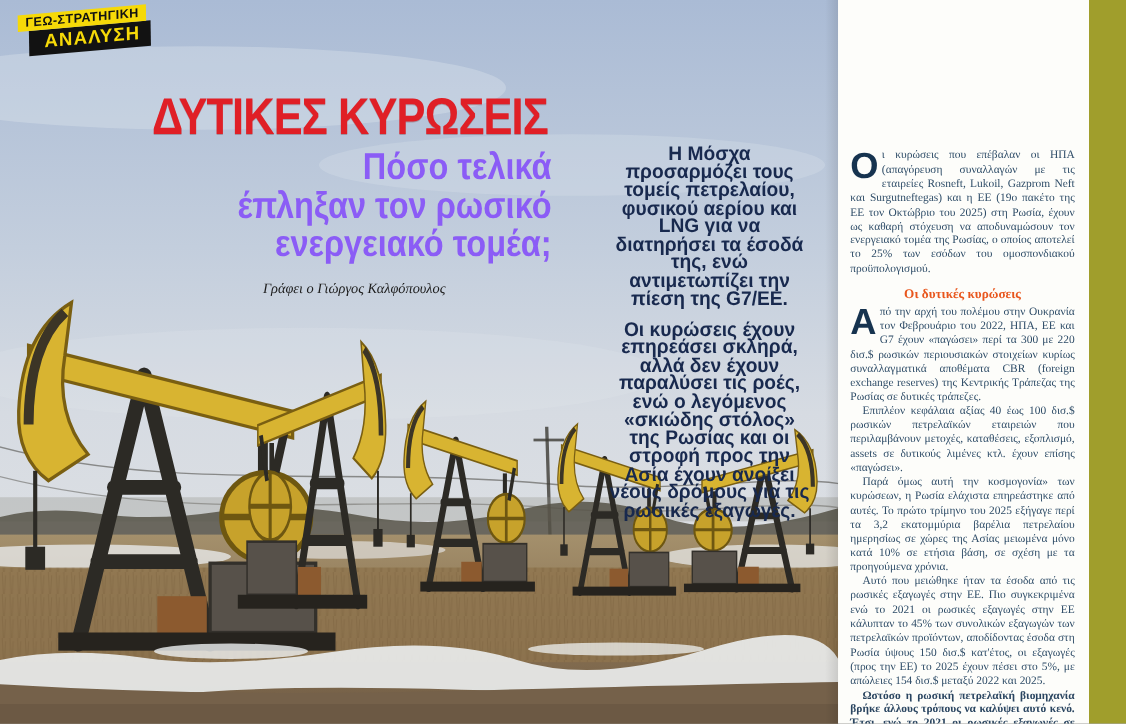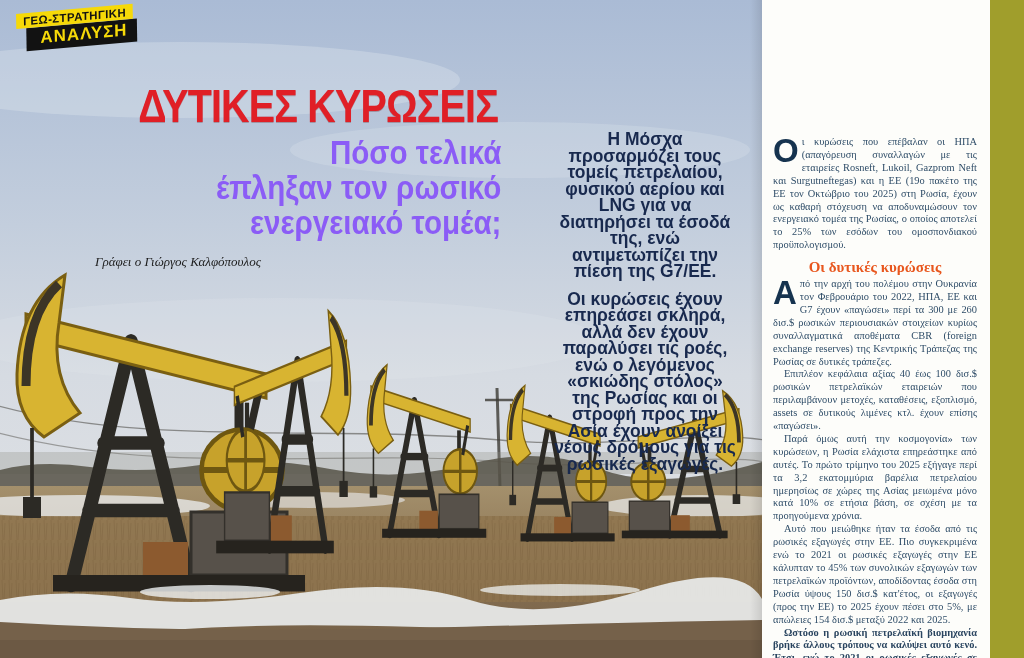--- a/index.html
+++ b/index.html
@@ -18,38 +18,38 @@
     font-size:11.5px;letter-spacing:.4px;padding:2px 7px 1px 7px;}
   .badge .l2{display:block;background:#121212;color:#f6d908;font-weight:bold;
     font-size:17px;letter-spacing:1px;padding:1px 10px 2px 14px;margin-top:-1px;margin-left:10px;width:max-content;}
   
   .head-block{position:absolute;left:62px;top:82px;width:470px;text-align:right;}
   .main-title{color:#e01f26;font-weight:bold;font-size:47px;line-height:1;
     display:inline-block;transform:scaleX(.84);transform-origin:center;letter-spacing:-1px;
     text-shadow:0 1px 0 rgba(90,0,0,.25);white-space:nowrap;}
   .sub-title{margin-top:6px;color:#8b5cf6;font-weight:bold;font-size:34px;line-height:35px;}
   .sub-title div{display:block;transform:scaleX(.87);transform-origin:center;white-space:nowrap;}
-  .byline{position:absolute;left:95px;top:254px;width:310px;text-align:left;
+  .byline{position:absolute;left:95px;top:254px;width:310px;text-align:right;
     font-family:"Liberation Serif",serif;font-style:italic;font-size:13px;color:#1c1c1c;}
   
   .standfirst{position:absolute;left:551px;top:131px;width:188px;text-align:center;
     color:#18294e;font-weight:bold;font-size:18px;line-height:16.5px;}
   .standfirst p{margin:0 0 11px 0;transform:scaleX(.97);transform-origin:center;}
   
   .right-page{position:absolute;left:762px;top:0;width:228px;height:658px;background:#fdfdfa;
     box-sizing:border-box;padding:136px 13px 0 11px;}
   .art{font-family:"Liberation Serif",serif;color:#2f4d68;font-size:10.4px;line-height:12.9px;
     text-align:justify;}
   .art p{margin:0;text-indent:11px;}
   .art p.nofirst{text-indent:0;}
   .art p.b{font-weight:bold;color:#2a4560;}
   .dropcap{float:left;font-family:"Liberation Sans",sans-serif;font-weight:bold;
     font-size:33px;line-height:26px;color:#16334f;padding:2px 3px 0 0;}
   .sec-head{font-family:"Liberation Serif",serif;font-weight:bold;color:#e8561d;
-    font-size:15px;text-align:center;margin:9px 0 4px 0;}
+    font-size:12px;text-align:center;margin:9px 0 4px 0;}
   
   .olive-bar{position:absolute;left:990px;top:0;width:34px;height:658px;background:#a09e2c;}
 </style>
 </head>
 <body>
 
 <div class="spread">
 
   <div class="photo">
     <svg viewBox="0 0 762 658" preserveAspectRatio="none" aria-hidden="true">
@@ -139,21 +139,21 @@
 
   <div class="standfirst">
     <p>Η Μόσχα προσαρμόζει τους τομείς πετρελαίου, φυσικού αερίου και LNG για να διατηρήσει τα έσοδά της, ενώ αντιμετωπίζει την πίεση της G7/ΕΕ.</p>
     <p>Οι κυρώσεις έχουν επηρεάσει σκληρά, αλλά δεν έχουν παραλύσει τις ροές, ενώ ο λεγόμενος «σκιώδης στόλος» της Ρωσίας και οι στροφή προς την Ασία έχουν ανοίξει νέους δρόμους για τις ρωσικές εξαγωγές.</p>
   </div>
 
   <div class="right-page">
     <div class="art">
       <p class="nofirst"><span class="dropcap">Ο</span><span>ι κυρώσεις που επέβαλαν οι ΗΠΑ (απαγόρευση συναλλαγών με τις εταιρείες Rosneft, Lukoil, Gazprom Neft και Surgutneftegas) και η ΕΕ (19ο πακέτο της ΕΕ τον Οκτώβριο του 2025) στη Ρωσία, έχουν ως καθαρή στόχευση να αποδυναμώσουν τον ενεργειακό τομέα της Ρωσίας, ο οποίος αποτελεί το 25% των εσόδων του ομοσπονδιακού προϋπολογισμού.</span></p>
       <div class="sec-head">Οι δυτικές κυρώσεις</div>
-      <p class="nofirst"><span class="dropcap">Α</span><span>πό την αρχή του πολέμου στην Ουκρανία τον Φεβρουάριο του 2022, ΗΠΑ, ΕΕ και G7 έχουν «παγώσει» περί τα 300 με 260 δισ.$ ρωσικών περιουσιακών στοιχείων κυρίως συναλλαγματικά αποθέματα CBR (foreign exchange reserves) της Κεντρικής Τράπεζας της Ρωσίας σε δυτικές τράπεζες.</span></p>
+      <p class="nofirst"><span class="dropcap">Α</span><span>πό την αρχή του πολέμου στην Ουκρανία τον Φεβρουάριο του 2022, ΗΠΑ, ΕΕ και G7 έχουν «παγώσει» περί τα 300 με 220 δισ.$ ρωσικών περιουσιακών στοιχείων κυρίως συναλλαγματικά αποθέματα CBR (foreign exchange reserves) της Κεντρικής Τράπεζας της Ρωσίας σε δυτικές τράπεζες.</span></p>
       <p>Επιπλέον κεφάλαια αξίας 40 έως 100 δισ.$ ρωσικών πετρελαϊκών εταιρειών που περιλαμβάνουν μετοχές, καταθέσεις, εξοπλισμό, assets σε δυτικούς λιμένες κτλ. έχουν επίσης «παγώσει».</p>
       <p>Παρά όμως αυτή την κοσμογονία» των κυρώσεων, η Ρωσία ελάχιστα επηρεάστηκε από αυτές. Το πρώτο τρίμηνο του 2025 εξήγαγε περί τα 3,2 εκατομμύρια βαρέλια πετρελαίου ημερησίως σε χώρες της Ασίας μειωμένα μόνο κατά 10% σε ετήσια βάση, σε σχέση με τα προηγούμενα χρόνια.</p>
       <p>Αυτό που μειώθηκε ήταν τα έσοδα από τις ρωσικές εξαγωγές στην ΕΕ. Πιο συγκεκριμένα ενώ το 2021 οι ρωσικές εξαγωγές στην ΕΕ κάλυπταν το 45% των συνολικών εξαγωγών των πετρελαϊκών προϊόντων, αποδίδοντας έσοδα στη Ρωσία ύψους 150 δισ.$ κατ'έτος, οι εξαγωγές (προς την ΕΕ) το 2025 έχουν πέσει στο 5%, με απώλειες 154 δισ.$ μεταξύ 2022 και 2025.</p>
       <p class="b">Ωστόσο η ρωσική πετρελαϊκή βιομηχανία βρήκε άλλους τρόπους να καλύψει αυτό κενό. Έτσι, ενώ το 2021 οι ρωσικές εξαγωγές σε πετρέλαιο και υποπροϊόντα αυτού έφταναν τα 7,5 εκατομμύρια βαρέλια την ημέρα (bbd), αποφέροντας έσοδα 150 δισ.$ (όχι συνολικά για τις εξαγωγές ενέργειας αλλά για την συγκεκριμένη κατηγορία), το 2025 οι εξαγωγές έχουν πέσει μεν, λόγω των κυρώσεων αλλά όχι δραματικά στα 5,8 εκατομμύρια βαρέλια την ημέρα αποφέροντας έσοδα -με τις έως εκτιμήσεις καθώς το έτος δεν έχει κλείσει ακόμη- περί τα 100-120 δισ.$.</p>
 
     </div>
   </div>
 
   <div class="olive-bar"></div>
 

